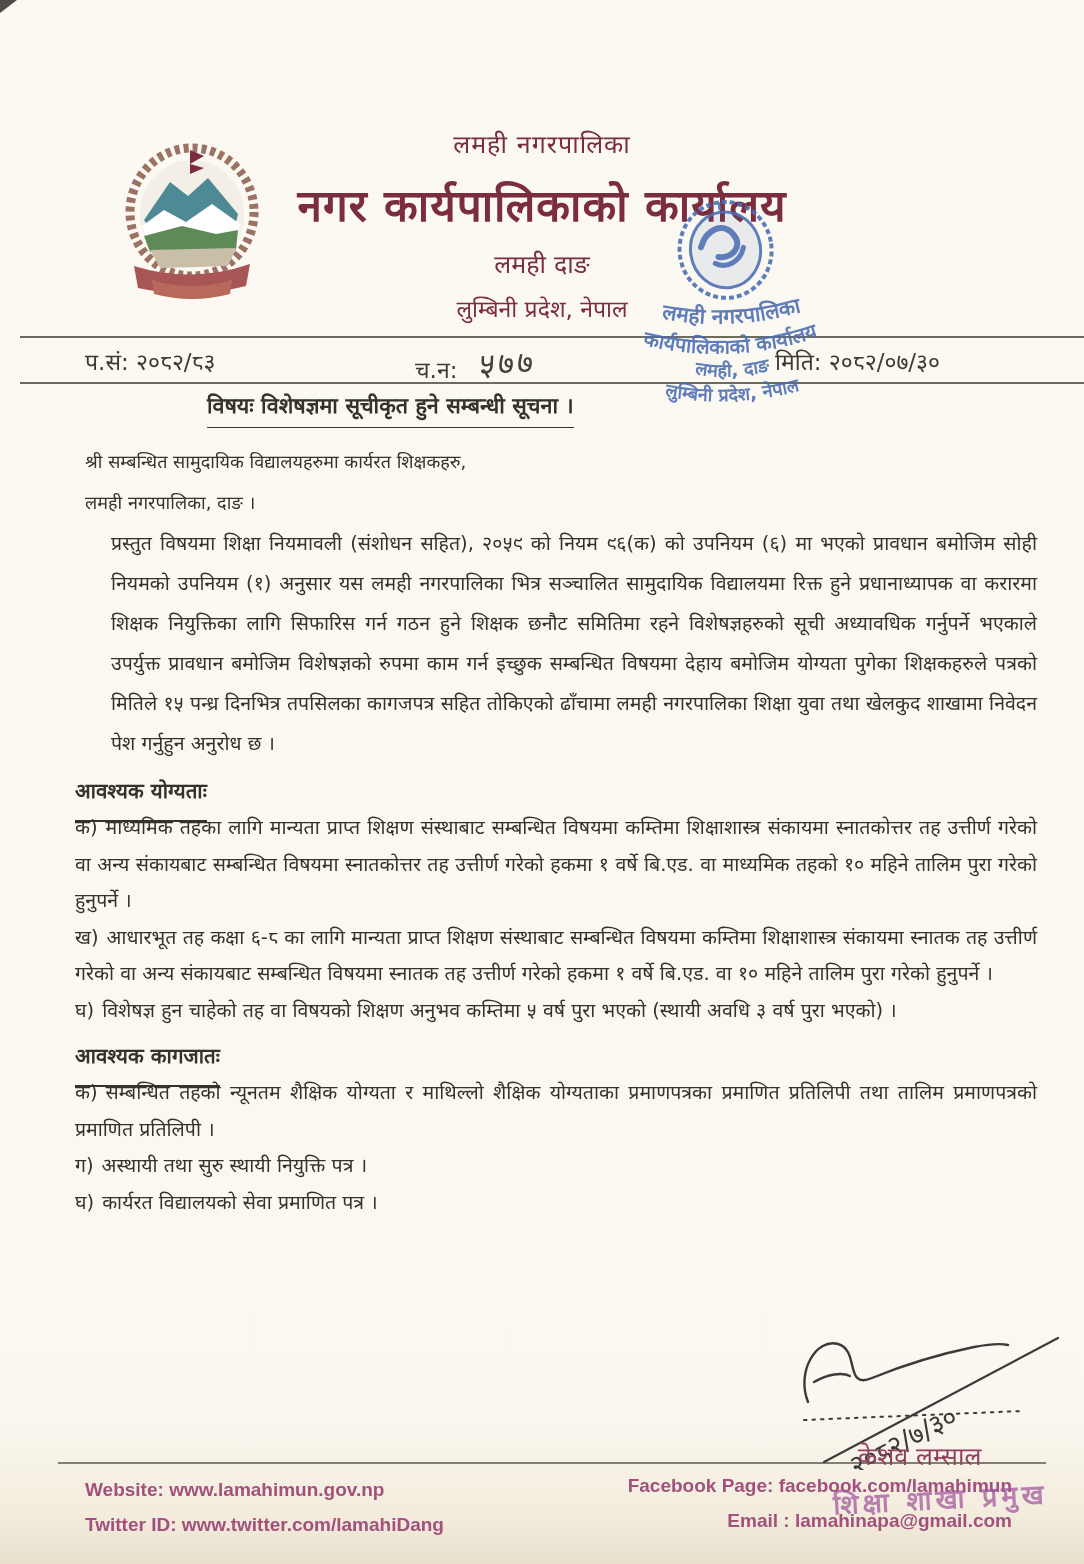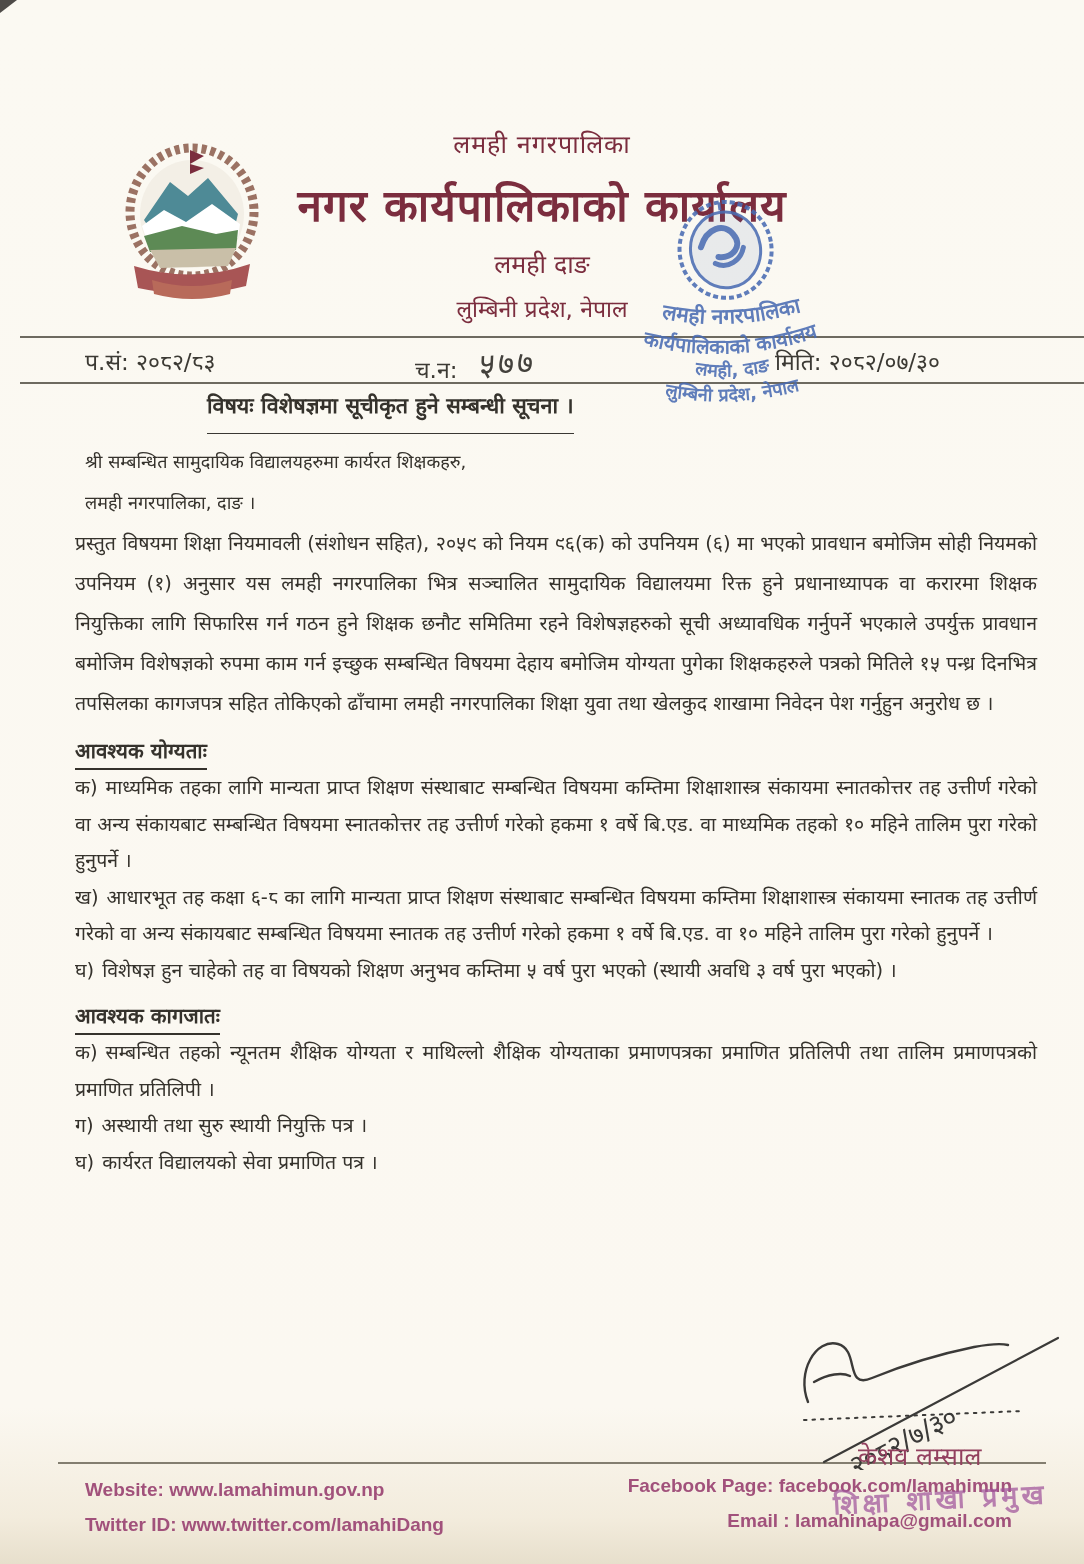--- a/index.html
+++ b/index.html
@@ -37,27 +37,27 @@
   }
   .ref-ps{position:absolute;left:65px;top:7px;}
   .ref-chn{position:absolute;left:395px;top:7px;}
   .ref-chn-val{
     display:inline-block;font-size:31px;transform:rotate(-3deg) skewX(-6deg);
     margin-left:14px;color:#43413c;letter-spacing:3px;position:relative;top:-4px;
   }
   .ref-miti{position:absolute;left:755px;top:7px;}
   
   .subject-line{position:absolute;top:390px;left:0;width:72%;text-align:center;font-size:21.5px;font-weight:700;}
-  .subject-line .u{border-bottom:1.6px solid #3a3833;padding-bottom:15px;}
+  .subject-line .u{border-bottom:1.6px solid #3a3833;padding-bottom:9px;}
   
   .addressee{position:absolute;top:441px;left:85px;right:90px;font-size:18px;line-height:41px;}
   .doc-body{position:absolute;top:524px;left:75px;width:962px;font-size:19.5px;}
-  .para{text-align:justify;line-height:40px;}
+  .para{text-align:justify;line-height:40px;margin-left:36px;}
   .sec-heading{font-weight:700;font-size:20.5px;margin-top:8px;line-height:38px;}
-  .sec-heading .u{border-bottom:2px solid #35322c;padding-bottom:5px;}
+  .sec-heading .u{border-bottom:2px solid #35322c;padding-bottom:17px;}
   .item{text-align:justify;line-height:36.5px;}
   .item .lbl{margin-right:8px;}
   
   .signature-svg{position:absolute;top:1322px;left:788px;width:288px;height:148px;z-index:4;}
   .sig-name{position:absolute;top:1438px;left:858px;font-size:25px;color:#93405f;font-weight:400;z-index:5;}
   .sig-designation{
     position:absolute;top:1480px;left:833px;font-size:27px;color:#a0549b;opacity:.72;
     transform:rotate(-3deg);letter-spacing:4px;font-weight:700;z-index:7;white-space:nowrap;
   }
   

